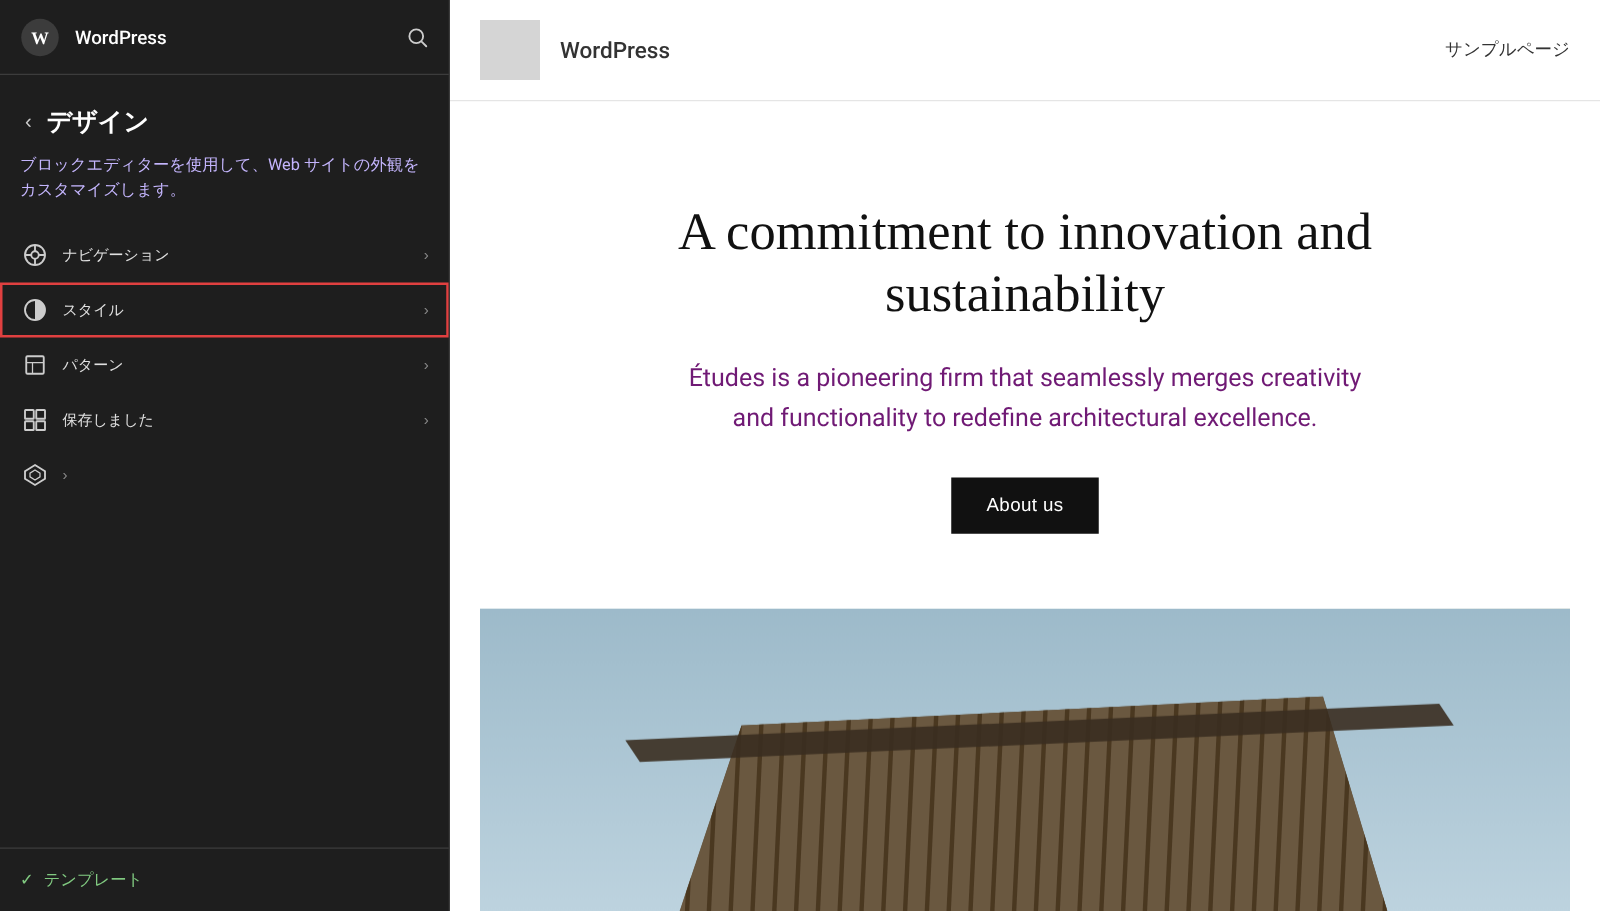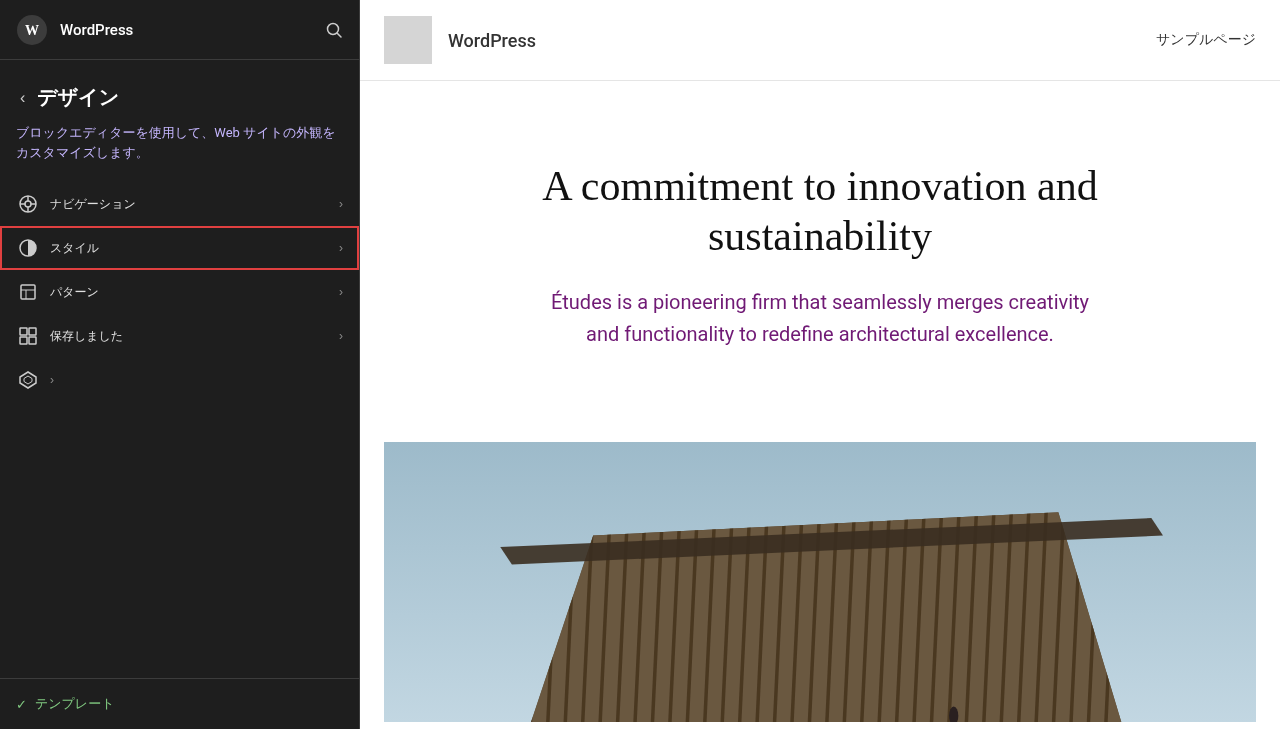--- a/index.html
+++ b/index.html
@@ -359,20 +359,21 @@
 
   <div id="site-header">
     <div id="site-logo-placeholder"></div>
     <span id="site-name">WordPress</span>
     <a id="site-nav-link">サンプルページ</a>
   </div>
 
   <div id="hero-section">
     <h1 id="hero-title">A commitment to innovation and sustainability</h1>
     <p id="hero-description">Études is a pioneering firm that seamlessly merges creativity and functionality to redefine architectural excellence.</p>
+    <button id="about-us-btn">About us</button>
   </div>
 
   <div id="building-image">
     <div class="sky-bg"></div>
     <div class="building-facade"></div>
     <svg width="100%" height="100%" viewBox="0 0 750 280" preserveAspectRatio="xMidYMid slice" style="position:absolute;top:0;left:0;">
 
       <defs>
         <linearGradient id="skyGrad" x1="0" y1="0" x2="0" y2="1">
           <stop offset="0%" stop-color="#9ab8c8"></stop>

